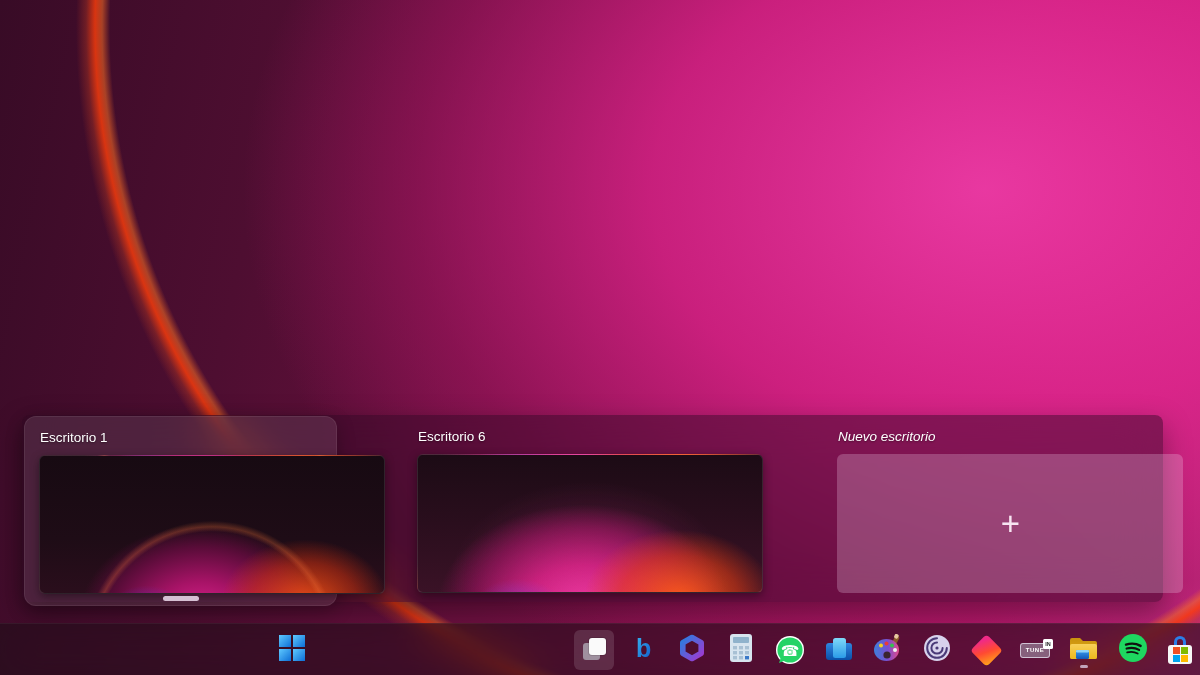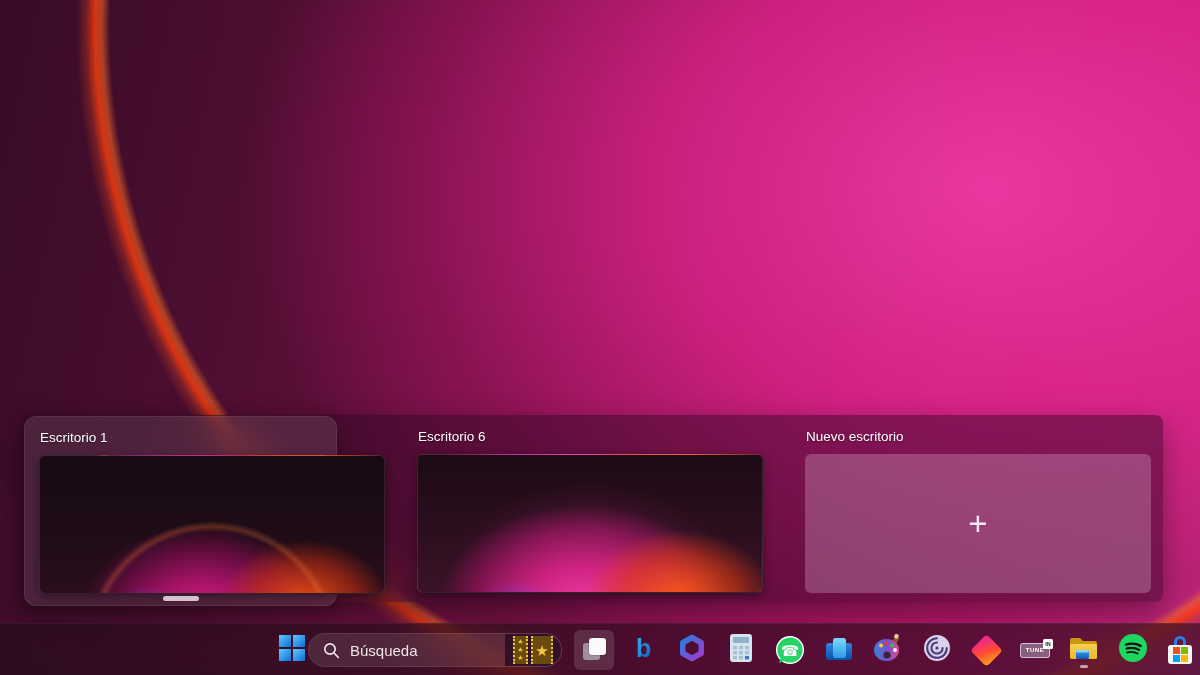--- a/index.html
+++ b/index.html
@@ -105,21 +105,21 @@
     <div class="card-label">Escritorio 1</div>
     <div class="thumb thumb1"></div>
     <div class="active-pill"></div>
   </div>
 
   <div class="desk-card" style="left:403px;">
     <div class="card-label">Escritorio 6</div>
     <div class="thumb thumb2"></div>
   </div>
 
-  <div class="desk-card" style="left:791px;">
+  <div class="desk-card" style="left:823px;font-style:italic;">
     <div class="card-label">Nuevo escritorio</div>
     <div class="new-panel">
       <span class="plus">+</span>
     </div>
   </div>
 
   <div class="taskbar">
 
     <div class="tb-btn" style="left:272px;">
       <span>
@@ -131,39 +131,20 @@
               </linearGradient>
             </defs>
           <rect x="0" y="0" width="12" height="12" fill="url(#wing)"></rect>
           <rect x="14" y="0" width="12" height="12" fill="url(#wing)"></rect>
           <rect x="0" y="14" width="12" height="12" fill="url(#wing)"></rect>
           <rect x="14" y="14" width="12" height="12" fill="url(#wing)"></rect>
         </svg>
       </span>
     </div>
 
-    <div class="search-pill">
-      <span class="mag">
-        <svg width="17" height="17" viewBox="0 0 17 17">
-          <circle cx="7" cy="7" r="5.2" stroke="#eee3ea" stroke-width="1.7" fill="none"></circle>
-          <line x1="11" y1="11" x2="15.3" y2="15.3" stroke="#eee3ea" stroke-width="1.7" stroke-linecap="round"></line>
-        </svg>
-      </span>
-      <span class="search-text">Búsqueda</span>
-      <span class="sh-img">
-        <span class="fstrip small">
-          <span>★</span>
-          <span>★</span>
-          <span>★</span>
-        </span>
-        <span class="fstrip big">
-          <span>★</span>
-        </span>
-      </span>
-    </div>
 
     <div class="tb-btn active" style="left:574px;">
       <span style="position:absolute;inset:0;">
         <span class="tv-back"></span>
           <span class="tv-front"></span>
       </span>
     </div>
 
     <div class="tb-btn" style="left:623px;">
       <span>

